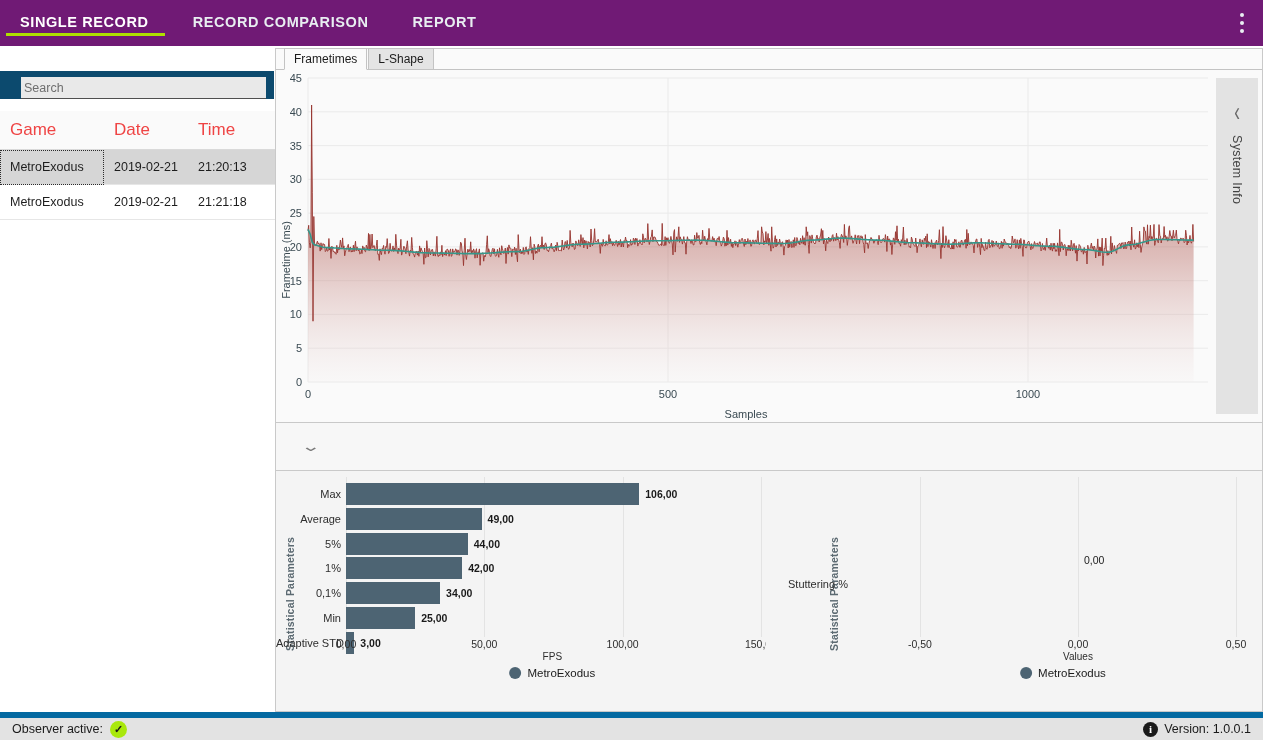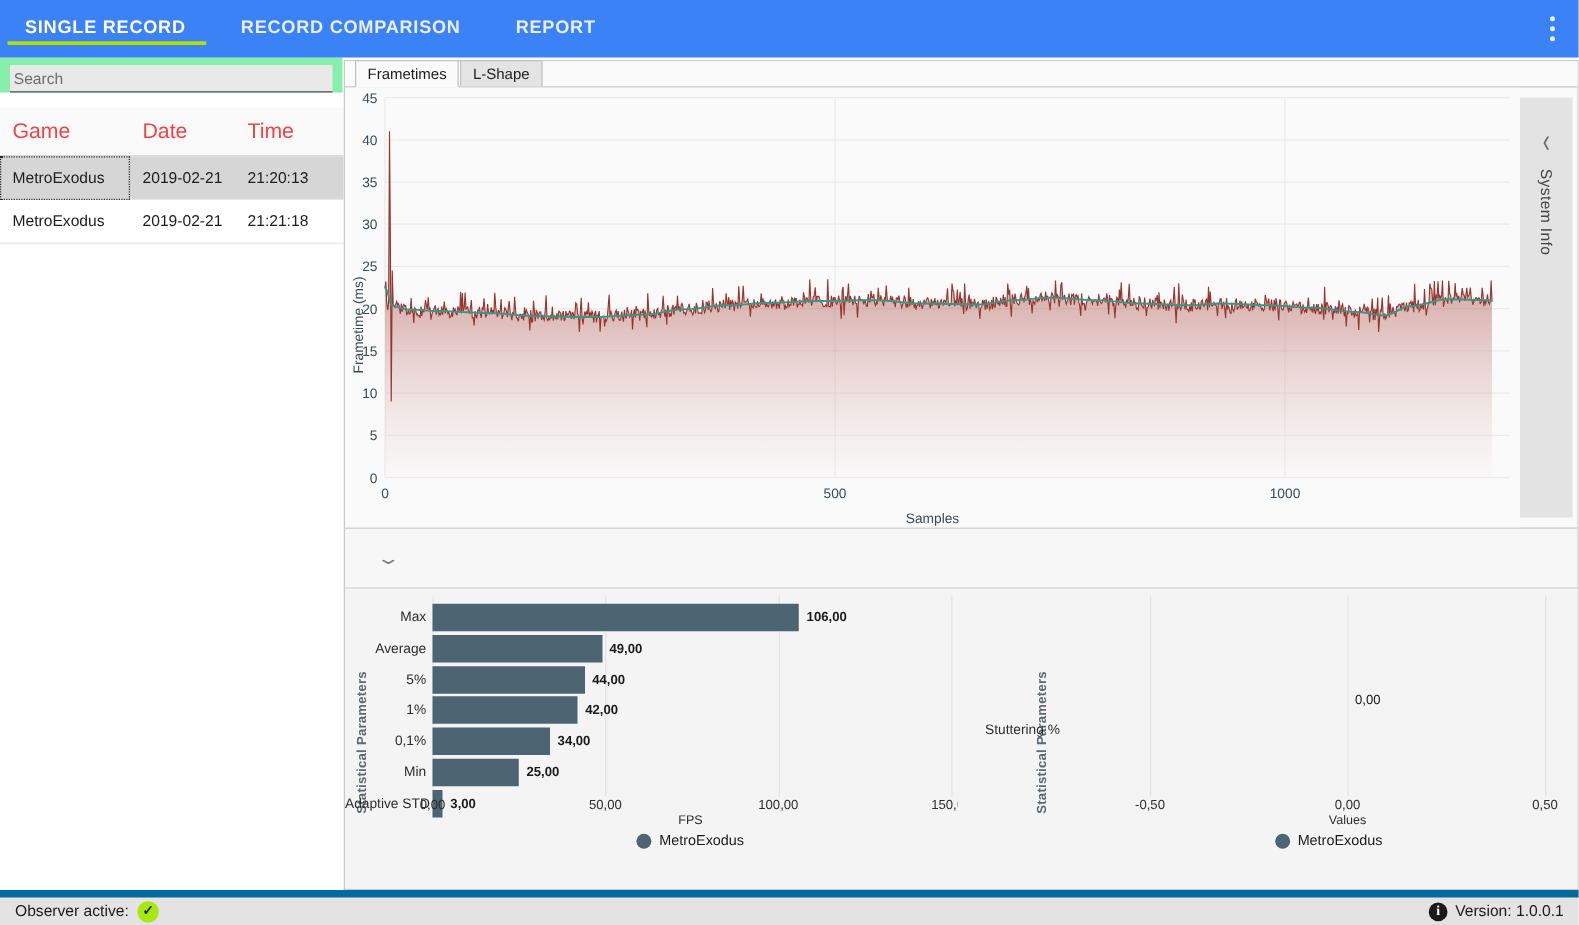--- a/index.html
+++ b/index.html
@@ -15,21 +15,21 @@
     position: relative;
     width: 1263px; height: 740px;
     background: #ffffff;
     display: flex;
     flex-direction: column;
   }
 
   
   .header {
     height: 46px;
-    background: #3b82f6;
+    background: #701a75;
     display: flex;
     align-items: stretch;
     flex: 0 0 46px;
     position: relative;
   }
   .nav-tab {
     position: relative;
     display: flex;
     align-items: center;
     padding: 0 22px 0 22px;
@@ -75,22 +75,23 @@
   
   .sidebar {
     width: 275px;
     flex: 0 0 275px;
     background: #ffffff;
     display: flex;
     flex-direction: column;
     border-right: 1px solid #ffffff;
   }
   .search-wrap {
-    padding: 6px 8px 0 8px;
-    background: #86efac;
+    padding: 6px 8px 0 21px;
+    background: #0c4a6e;
+    margin-top: 25px;
   }
   .search-input {
     width: 100%;
     height: 22px;
     border: none;
     border-bottom: 1px solid #4f4f4f;
     background: #e9e9e9;
     font-size: 12.5px;
     font-family: "Liberation Sans", sans-serif;
     color: #333;

